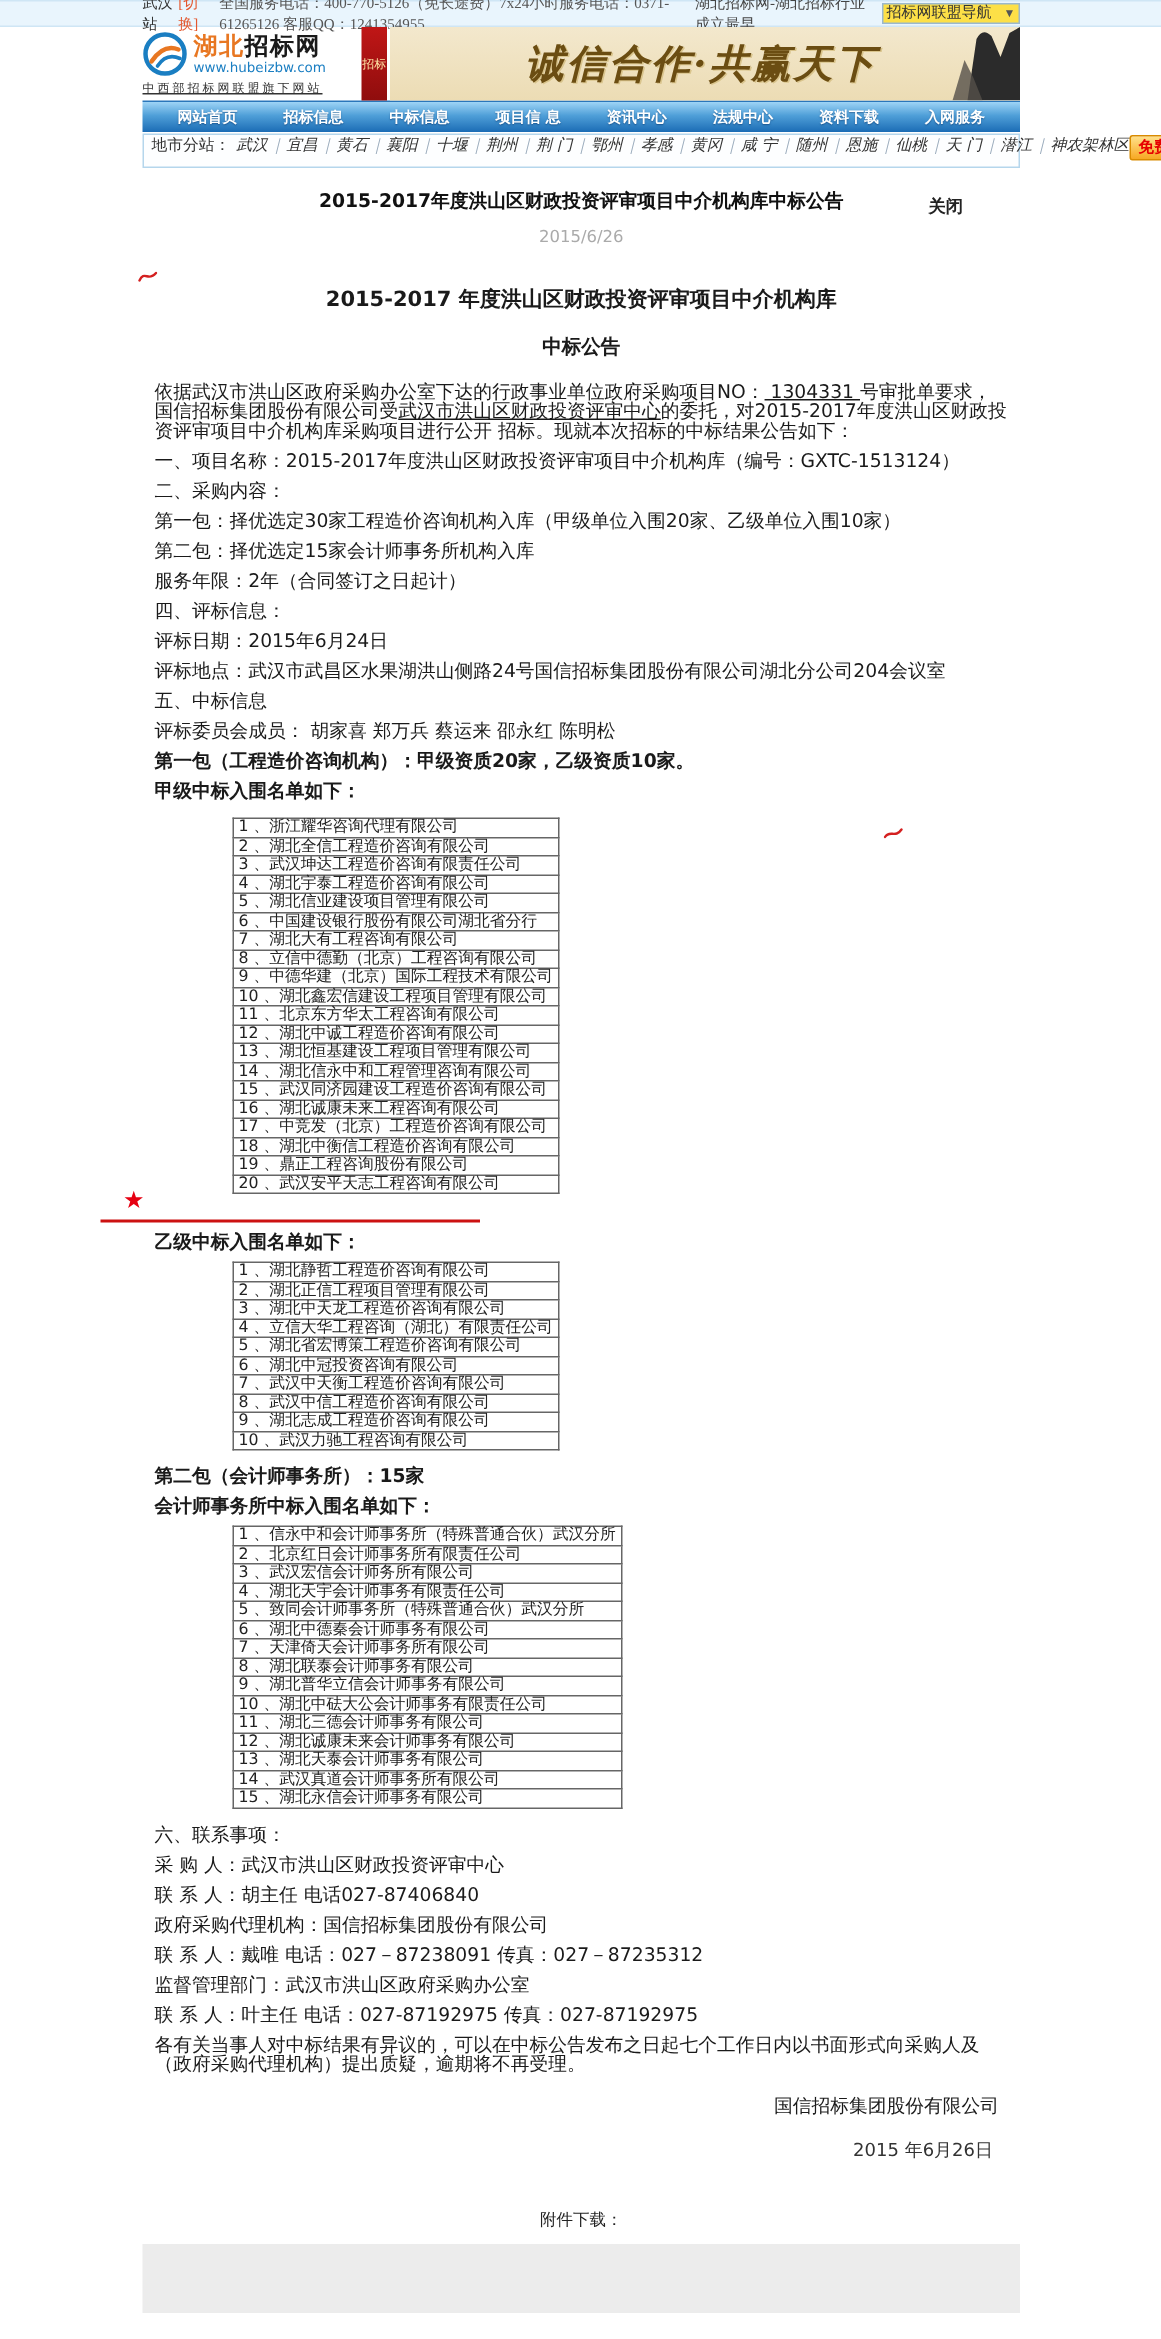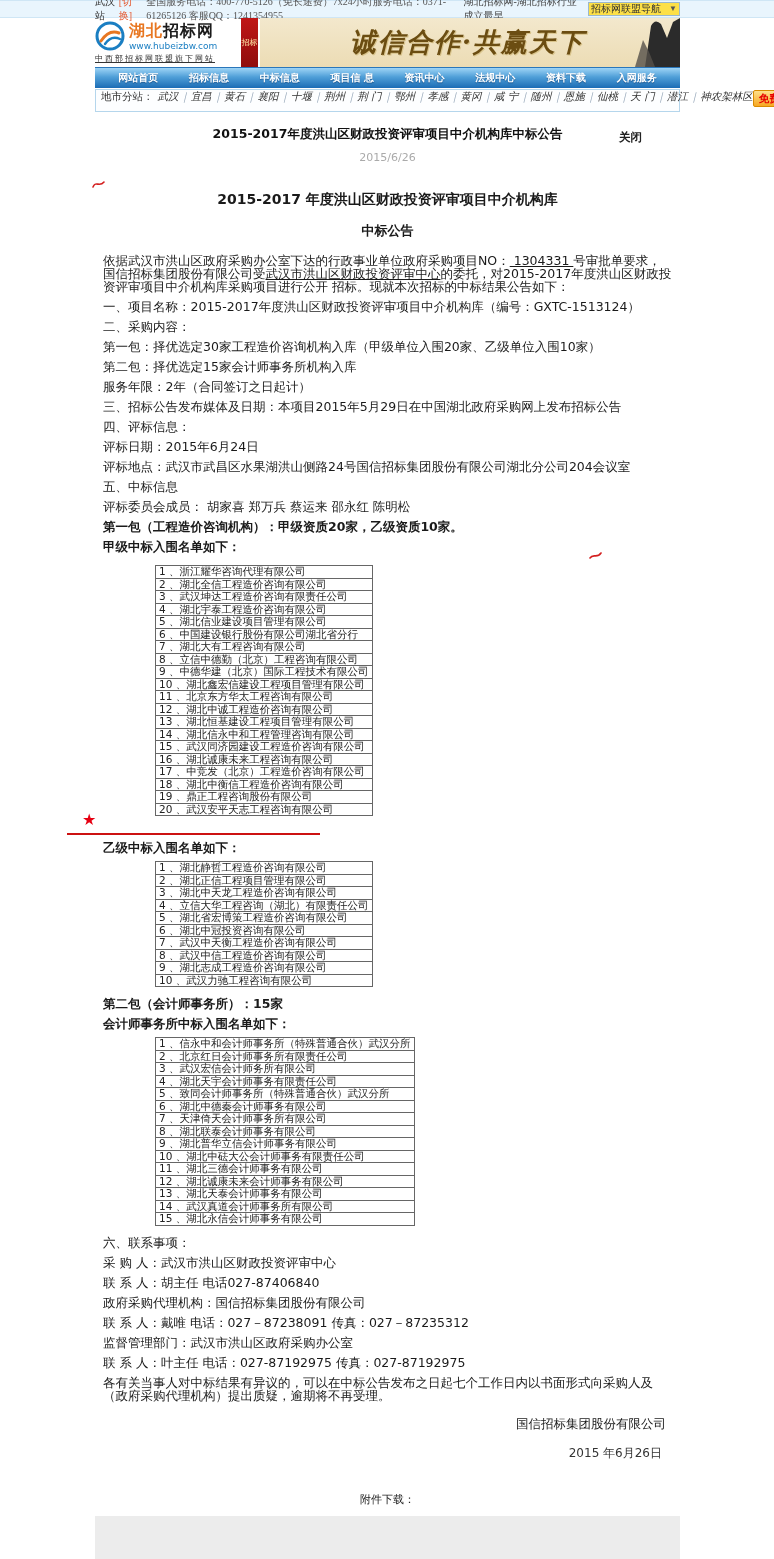--- a/index.html
+++ b/index.html
@@ -198,21 +198,20 @@
 
       <p class="docp"><span>依据武汉市洪山区政府采购办公室下达的行政事业单位政府采购项目NO：</span><span class="u"> 1304331 </span><span>号审批单要求，国信招标集团股份有限公司受</span><span class="u">武汉市洪山区财政投资评审中心</span><span>的委托，对2015-2017年度洪山区财政投资评审项目中介机构库采购项目进行公开 招标。现就本次招标的中标结果公告如下：</span></p>
 
       <div>
 
       <p class="docp">一、项目名称：2015-2017年度洪山区财政投资评审项目中介机构库（编号：GXTC-1513124）</p>
           <p class="docp">二、采购内容：</p>
           <p class="docp">第一包：择优选定30家工程造价咨询机构入库（甲级单位入围20家、乙级单位入围10家）</p>
           <p class="docp">第二包：择优选定15家会计师事务所机构入库</p>
           <p class="docp">服务年限：2年（合同签订之日起计）</p>
-          <p class="docp">三、招标公告发布媒体及日期：本项目2015年5月29日在中国湖北政府采购网上发布招标公告</p>
           <p class="docp">四、评标信息：</p>
           <p class="docp">评标日期：2015年6月24日</p>
           <p class="docp">评标地点：武汉市武昌区水果湖洪山侧路24号国信招标集团股份有限公司湖北分公司204会议室</p>
           <p class="docp">五、中标信息</p>
           <p class="docp">评标委员会成员： 胡家喜 郑万兵 蔡运来 邵永红 陈明松</p>
         </div>
 
       <p class="docp bold">第一包（工程造价咨询机构）：甲级资质20家，乙级资质10家。</p>
       <p class="docp bold">甲级中标入围名单如下：</p>
 

